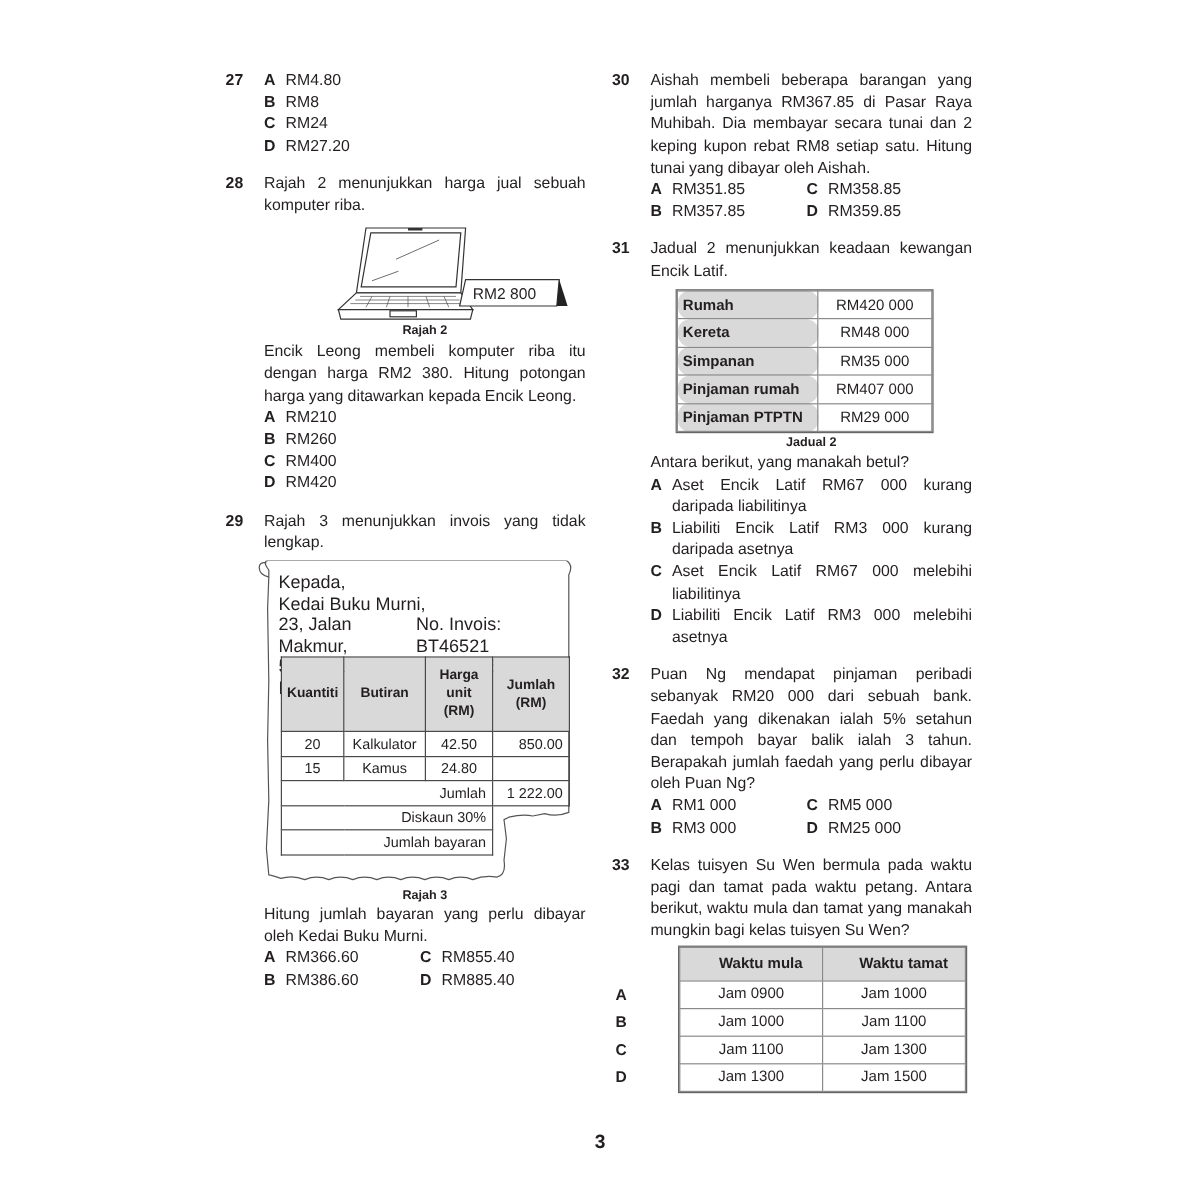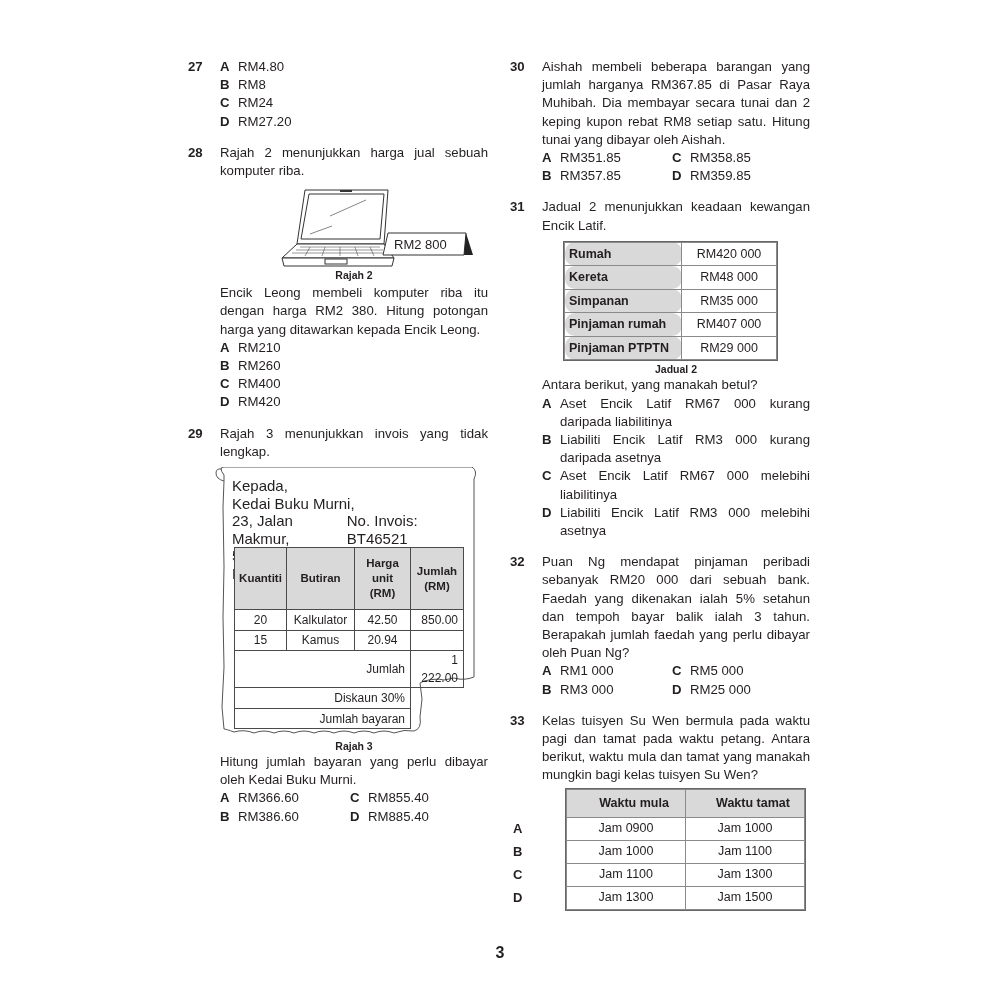--- a/index.html
+++ b/index.html
@@ -153,32 +153,32 @@
             <span>52000 Kuala Lumpur.</span>
             <span>Tarikh: 5 April 2020</span>
           </div>
       </div>
       <table class="inv">
         <tbody>
             <tr>
           <th style="width:52px">Kuantiti</th>
           <th style="width:68px">Butiran</th>
           <th style="width:56px">Harga unit (RM)</th>
-          <th style="width:53px">Jumlah (RM)</th>
+          <th style="width:64px">Jumlah (RM)</th>
         </tr>
         <tr>
           <td>20</td>
           <td>Kalkulator</td>
           <td>42.50</td>
           <td class="r">850.00</td>
         </tr>
         <tr>
           <td>15</td>
           <td>Kamus</td>
-          <td>20.94</td>
+          <td>24.80</td>
           <td class="r"></td>
         </tr>
         <tr>
           <td colspan="3" class="r">Jumlah</td>
           <td class="r">1 222.00</td>
         </tr>
         <tr>
           <td colspan="3" class="r">Diskaun 30%</td>
           <td style="border:none"></td>
         </tr>

